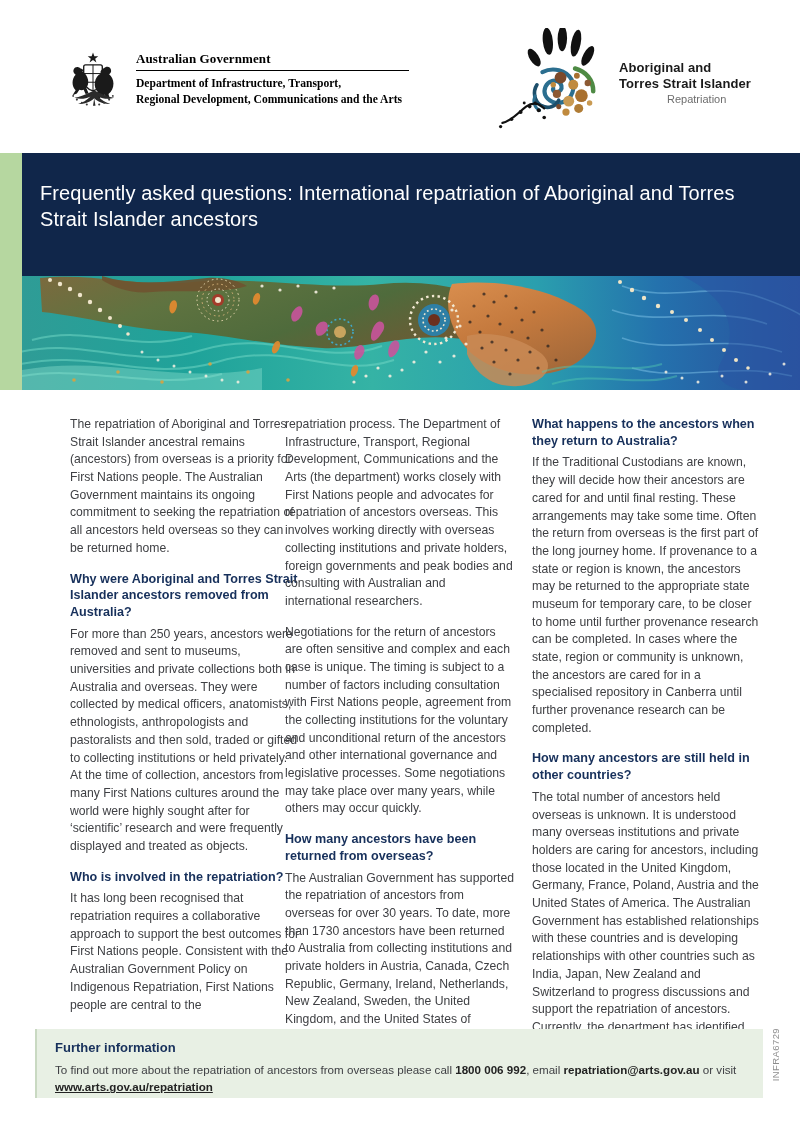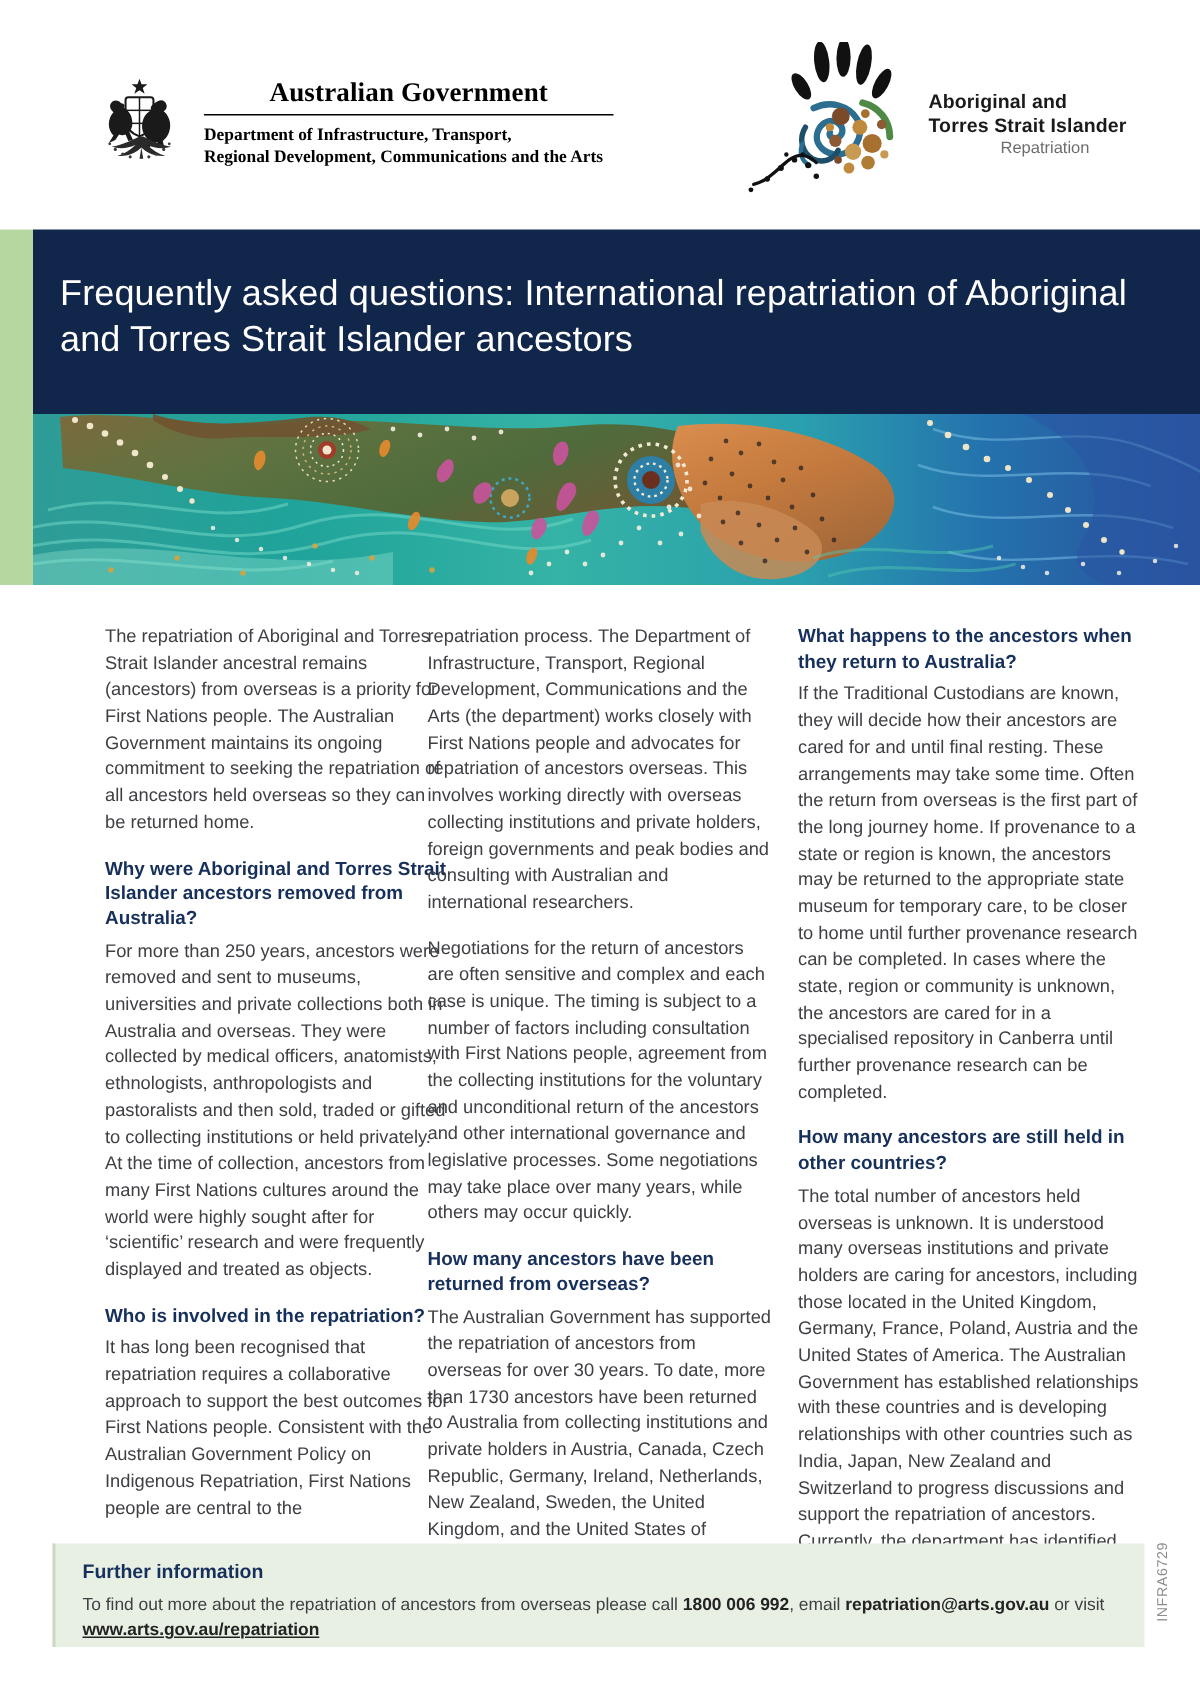--- a/index.html
+++ b/index.html
@@ -15,22 +15,22 @@
   
   .header{
     position:absolute;left:0;top:0;width:800px;height:150px;
     background:#ffffff;
   }
   .govblock{position:absolute;left:62px;top:48px;display:flex;align-items:flex-start;}
   .crest{width:62px;height:62px;flex:0 0 62px;margin-top:2px;}
   .govtext{margin-left:12px;padding-top:4px;}
   .gov-line1{
     font-family:"Liberation Serif", serif;
-    font-weight:bold;font-size:18px;color:#000;
-    letter-spacing:.1px;line-height:1.1;text-align:center;
+    font-weight:bold;font-size:13px;color:#000;
+    letter-spacing:.1px;line-height:1.1;
   }
   .gov-rule{
     height:1px;background:#000;margin:4px 0 5px 0;width:273px;
   }
   .gov-line2{
     font-family:"Liberation Serif", serif;
     font-weight:bold;font-size:11.6px;color:#000;
     line-height:1.35;
   }
 
@@ -44,21 +44,21 @@
   .greenbar{
     position:absolute;left:0;top:153px;width:22px;height:237px;
     background:#b6d7a0;
   }
   .titleband{
     position:absolute;left:22px;top:153px;width:778px;height:123px;
     background:#10264a;
   }
   .titleband h1{
     margin:0;position:absolute;left:18px;top:28px;width:745px;
-    font-size:24px;font-weight:normal;color:#ffffff;
+    font-size:20px;font-weight:normal;color:#ffffff;
     line-height:1.28;letter-spacing:.1px;
   }
 
   
   .artbanner{
     position:absolute;left:22px;top:276px;width:778px;height:114px;
     overflow:hidden;
   }
   .artbanner svg{display:block;}
 

